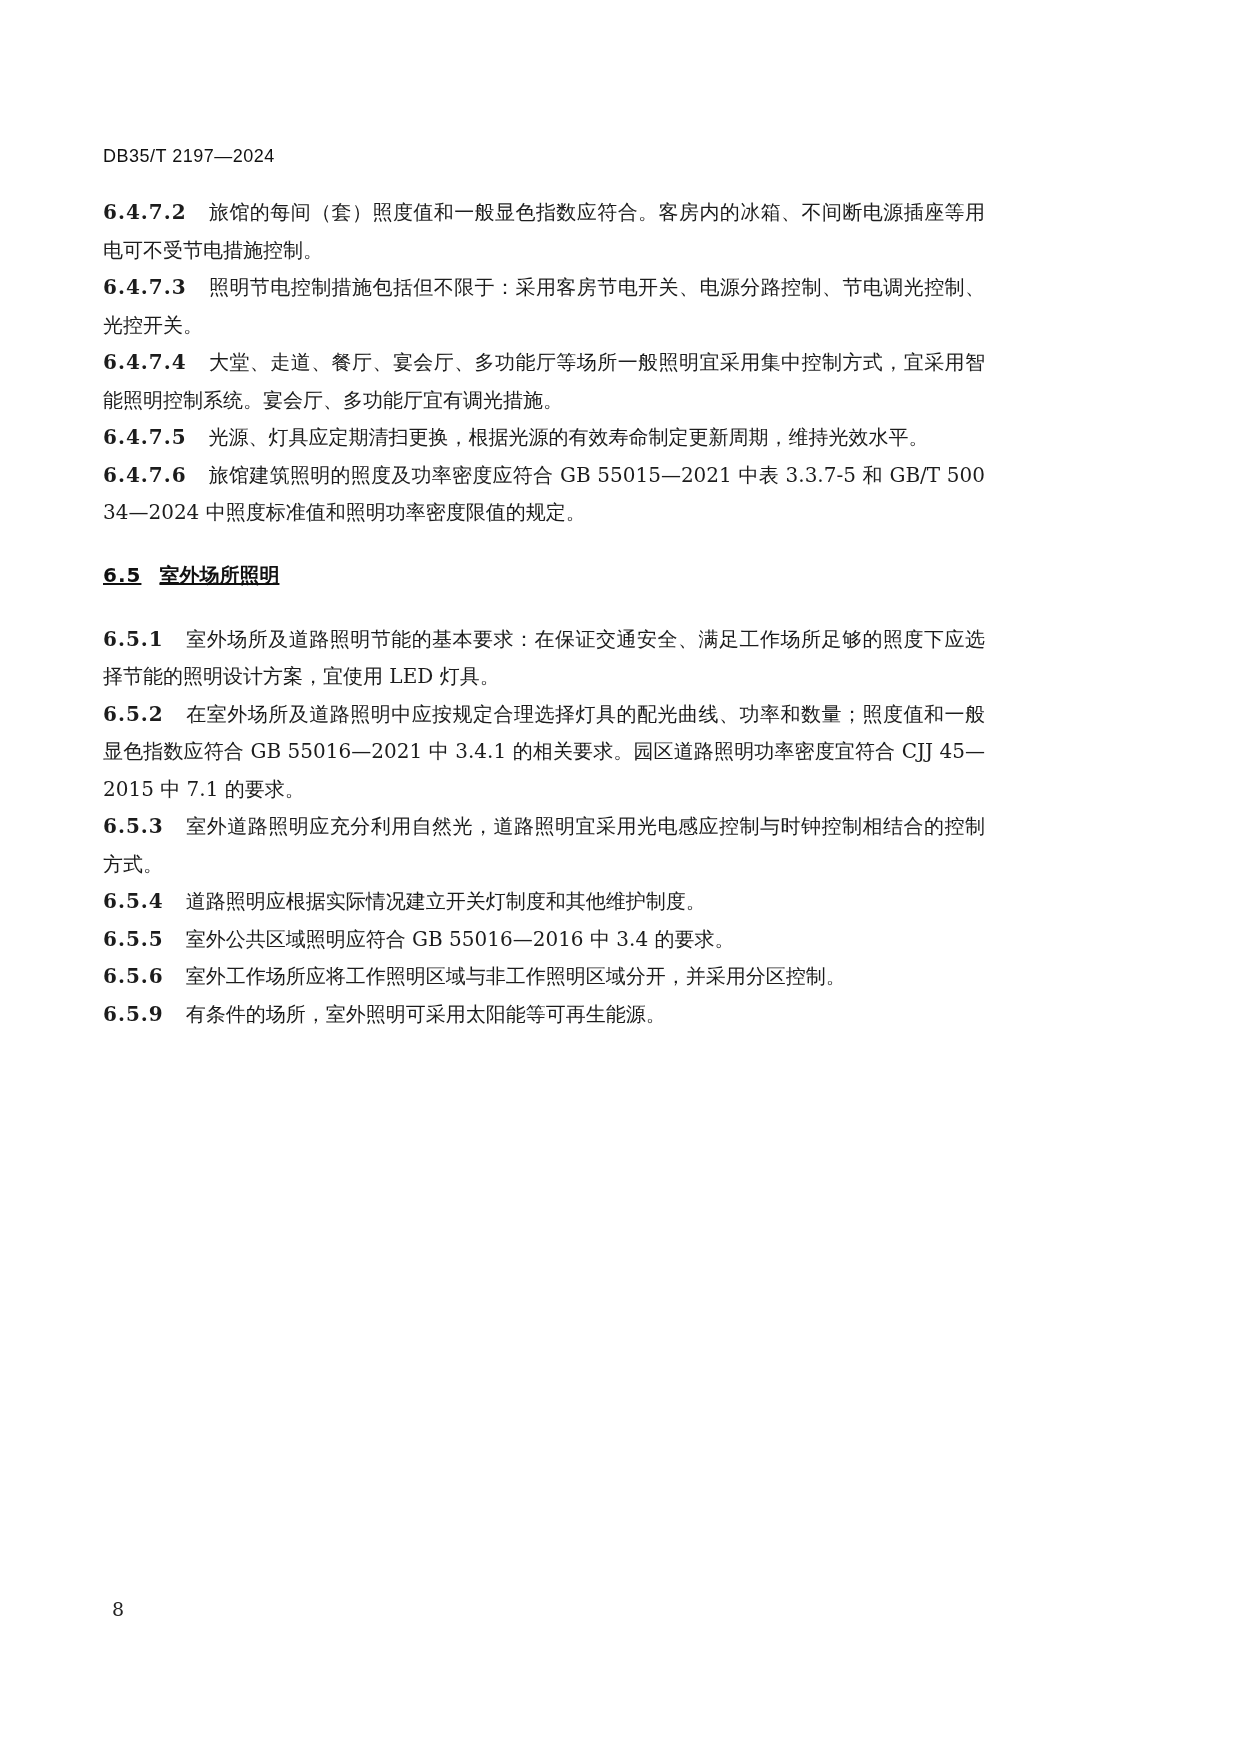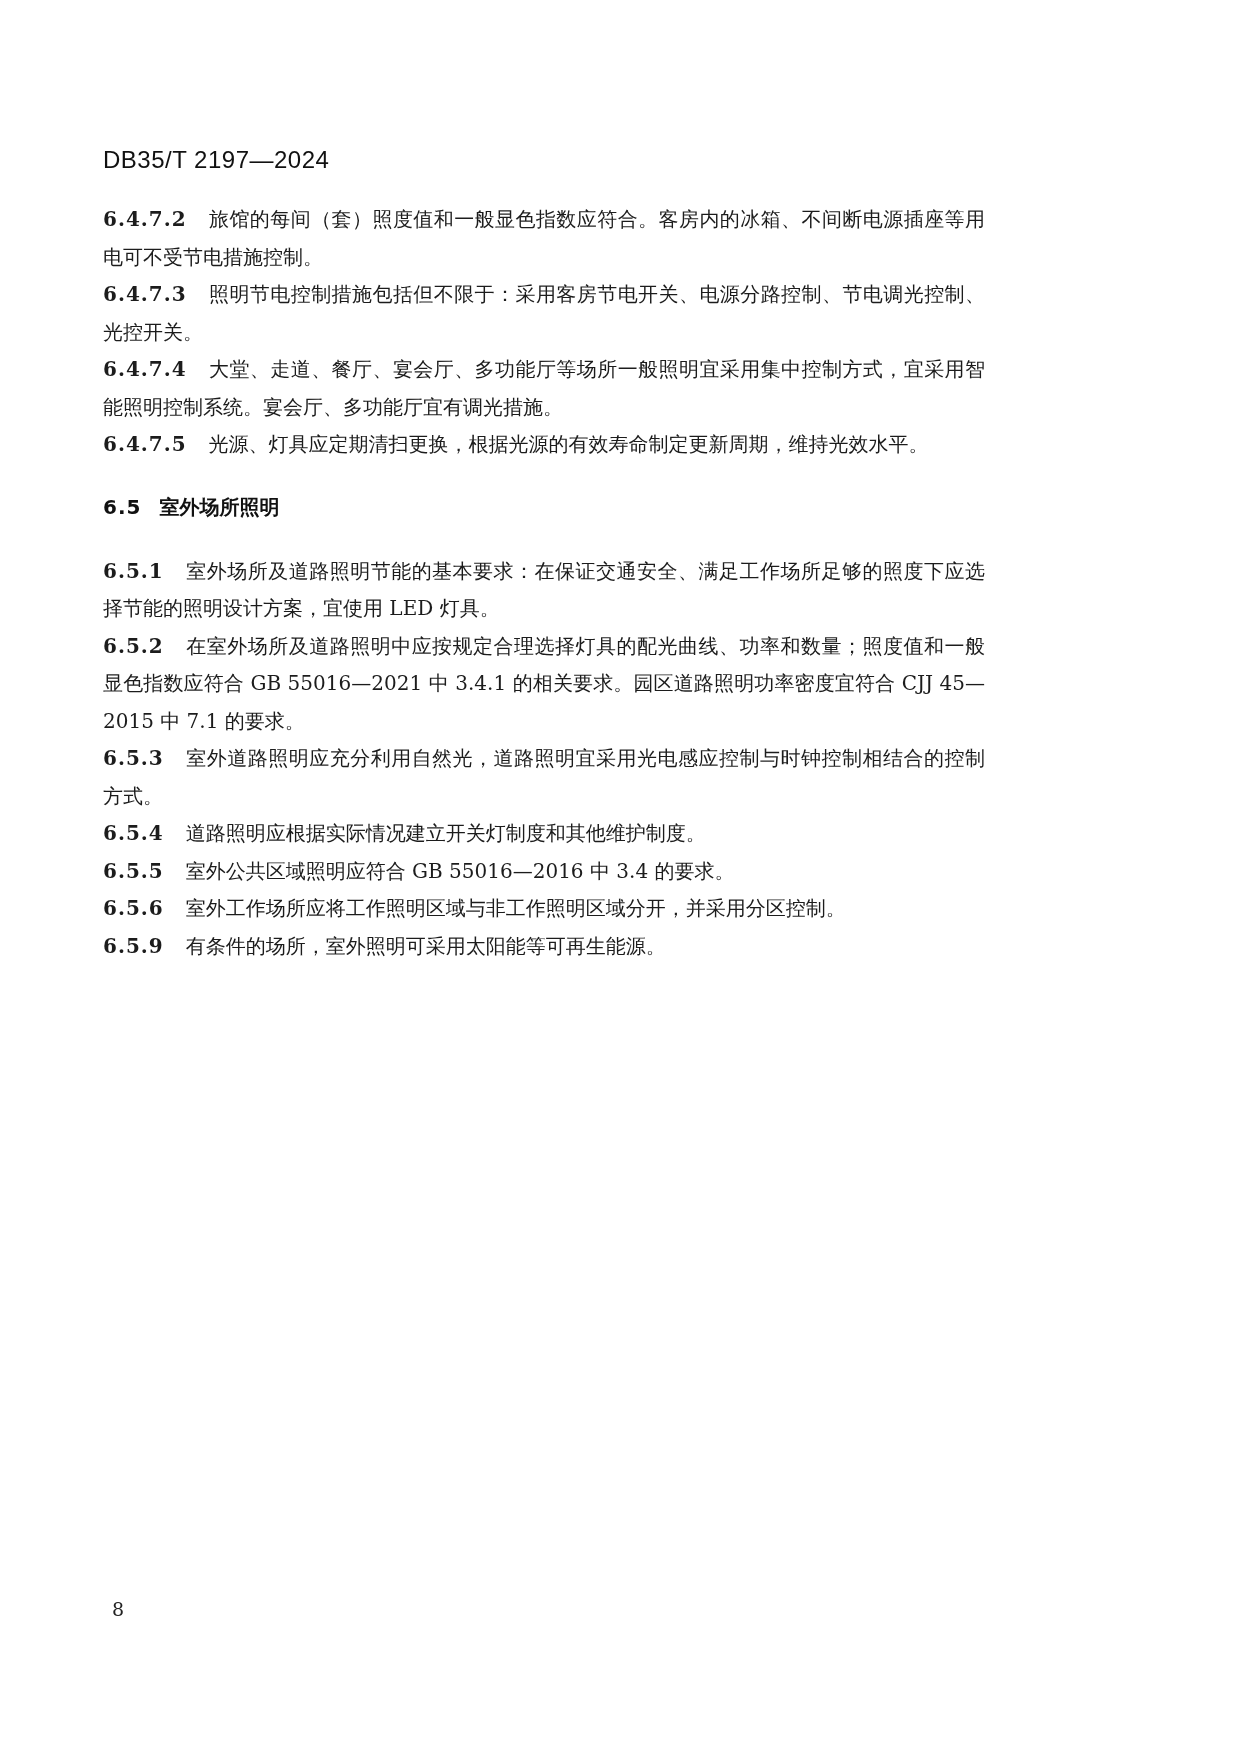--- a/index.html
+++ b/index.html
@@ -17,21 +17,21 @@
     overflow: hidden;
   }
   .content {
     position: absolute;
     left: 103px;
     top: 146px;
     width: 882px;
   }
   .doc-header {
     font-family: "Liberation Sans", "DejaVu Sans", sans-serif;
-    font-size: 24px;
+    font-size: 18px;
     letter-spacing: 0.5px;
     color: #111;
     margin: 0 0 27px 0;
     font-weight: 500;
   }
   .clause {
     margin: 0;
     font-size: 20px;
     line-height: 37.5px;
     text-align: justify;
@@ -42,20 +42,21 @@
     margin-right: 22px;
     white-space: nowrap;
     font-weight: bold;
   }
   .section-heading {
     font-family: "DejaVu Sans", "Liberation Sans", sans-serif;
     font-size: 20px;
     font-weight: bold;
     margin: 30px 0 32px 0;
     color: #111;
+    text-decoration: underline;
   }
   .sec-num {
     margin-right: 18px;
     letter-spacing: 1px;
   }
   .page-number {
     position: absolute;
     left: 112px;
     top: 1598px;
     font-size: 19px;
@@ -76,20 +77,21 @@
     <div>
 
         <p class="clause"><span class="clause-num">6.4.7.2</span><span class="clause-text">旅馆的每间（套）照度值和一般显色指数应符合。客房内的冰箱、不间断电源插座等用电可不受节电措施控制。</span></p>
 
         <p class="clause"><span class="clause-num">6.4.7.3</span><span class="clause-text">照明节电控制措施包括但不限于：采用客房节电开关、电源分路控制、节电调光控制、光控开关。</span></p>
 
         <p class="clause"><span class="clause-num">6.4.7.4</span><span class="clause-text">大堂、走道、餐厅、宴会厅、多功能厅等场所一般照明宜采用集中控制方式，宜采用智能照明控制系统。宴会厅、多功能厅宜有调光措施。</span></p>
 
         <p class="clause"><span class="clause-num">6.4.7.5</span><span class="clause-text">光源、灯具应定期清扫更换，根据光源的有效寿命制定更新周期，维持光效水平。</span></p>
 
+        <p class="clause"><span class="clause-num">6.4.7.6</span><span class="clause-text">旅馆建筑照明的照度及功率密度应符合 GB 55015—2021 中表 3.3.7-5 和 GB/T 50034—2024 中照度标准值和照明功率密度限值的规定。</span></p>
       </div>
 
     <h2 class="section-heading">
       <span class="sec-num">6.5</span><span class="sec-title">室外场所照明</span>
     </h2>
 
     <div>
 
         <p class="clause"><span class="clause-num">6.5.1</span><span class="clause-text">室外场所及道路照明节能的基本要求：在保证交通安全、满足工作场所足够的照度下应选择节能的照明设计方案，宜使用 LED 灯具。</span></p>
 

